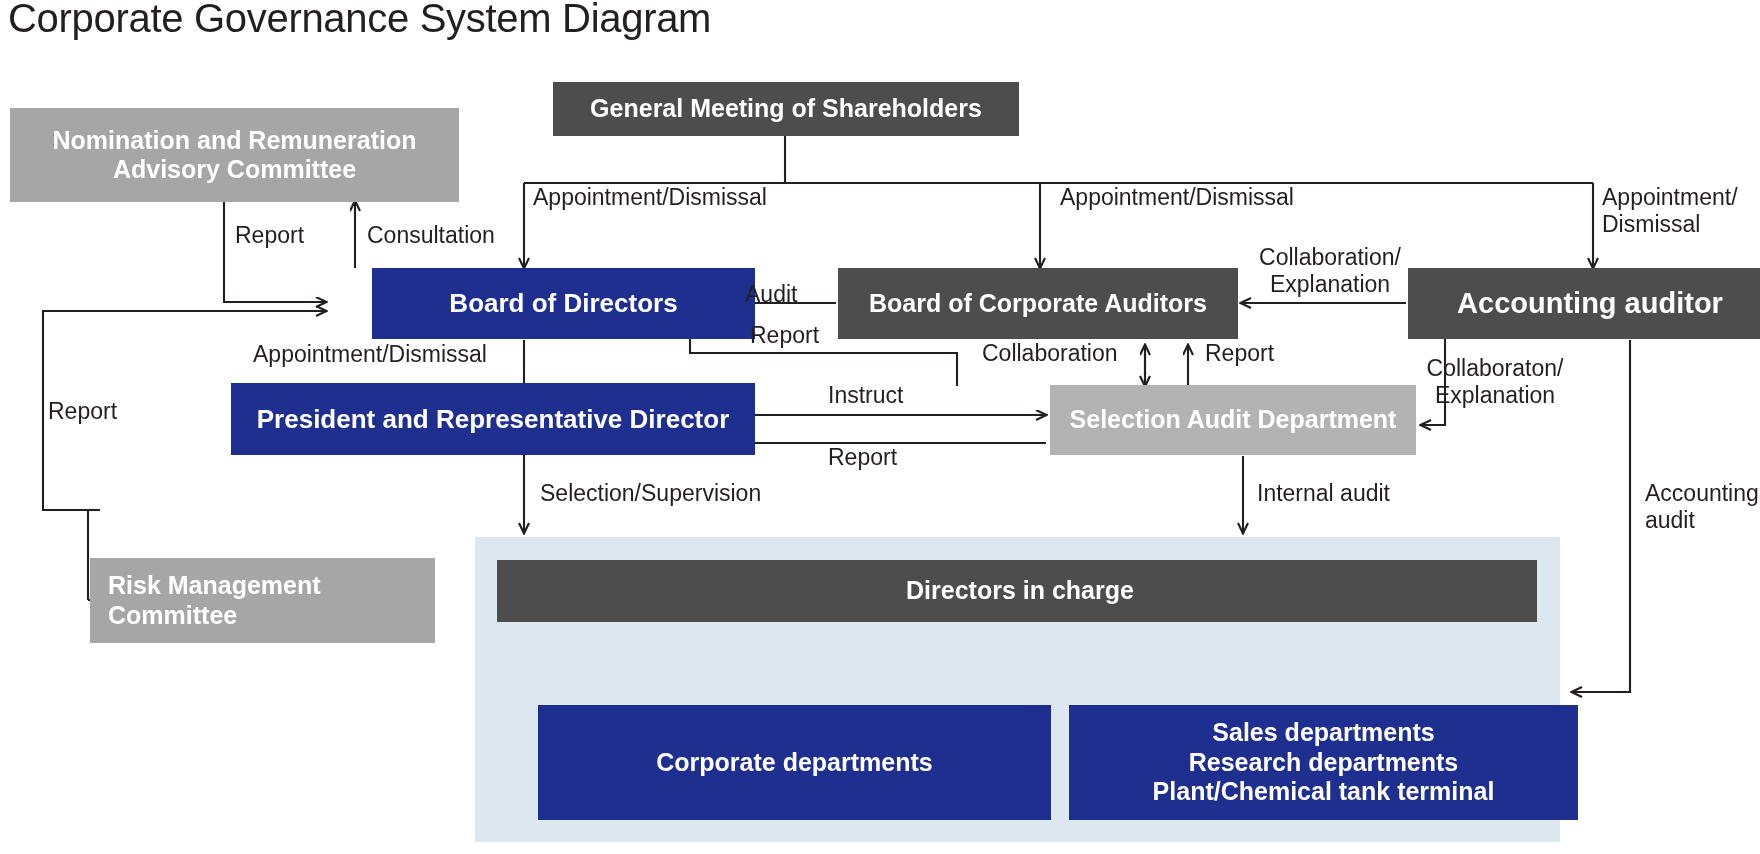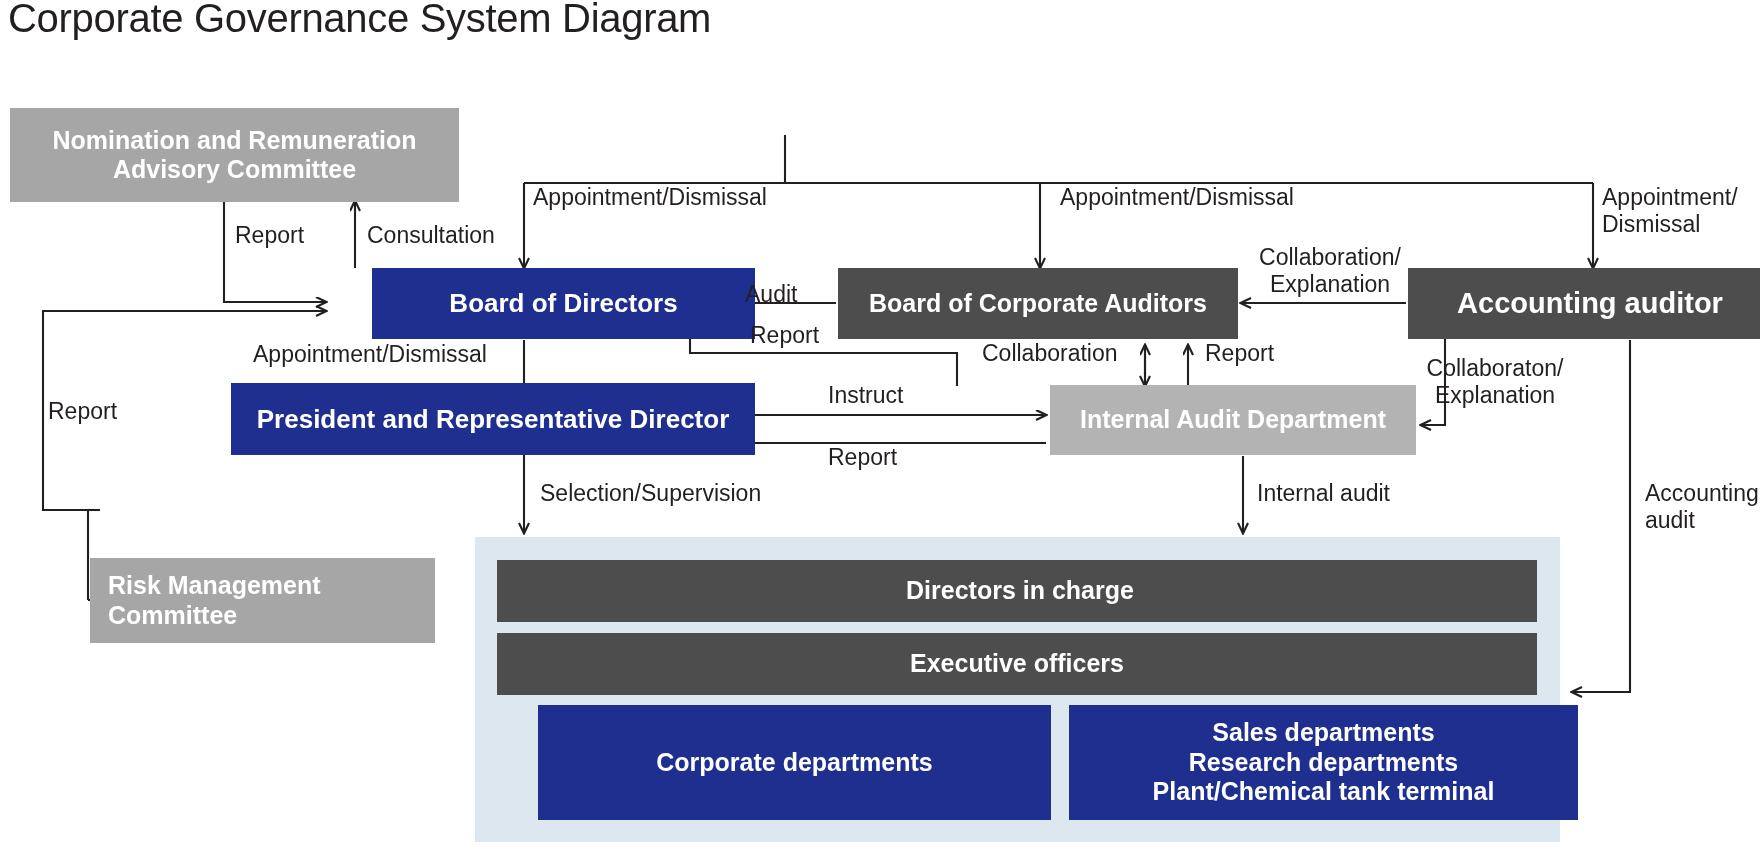--- a/index.html
+++ b/index.html
@@ -128,20 +128,23 @@
 
       <path d="M524,455 L524,533" marker-end="url(#ah)"></path>
 
       <path d="M1243,456 L1243,533" marker-end="url(#ah)"></path>
 
       <path d="M1630,340 L1630,692 L1572,692" marker-end="url(#ah)"></path>
 
     </g>
   </svg>
 
+  <div class="node n-dark" style="left:553px; top:82px; width:466px; height:54px; font-size:25px;">
+    <span>General Meeting of Shareholders</span>
+  </div>
 
   <div class="node n-grey" style="left:10px; top:108px; width:449px; height:94px; font-size:25px; white-space:pre-line;">
     <span>Nomination and Remuneration
 Advisory Committee</span>
   </div>
 
   <div class="node n-blue" style="left:331px; top:268px; width:383px; height:71px; font-size:26px;">
     <span>Board of Directors</span>
   </div>
 
@@ -151,39 +154,36 @@
 
   <div class="node n-dark" style="left:1408px; top:268px; width:364px; height:71px; font-size:29px;">
     <span>Accounting auditor</span>
   </div>
 
   <div class="node n-blue" style="left:190px; top:383px; width:524px; height:72px; font-size:26px;">
     <span>President and Representative Director</span>
   </div>
 
   <div class="node n-grey2" style="left:1050px; top:385px; width:366px; height:70px; font-size:25px;">
-    <span>Internal Audit Department</span>
+    <span>Selection Audit Department</span>
   </div>
 
 
   <div class="node n-grey n-left" style="left:90px; top:558px; width:345px; height:85px; font-size:25px; white-space:pre-line;">
     <span>Risk Management
 Committee</span>
   </div>
 
   <div class="panel" style="left:475px; top:537px; width:1085px; height:305px;">
   </div>
 
   <div class="node n-dark" style="left:497px; top:560px; width:1040px; height:62px; font-size:25px;padding-left:12px;">
     <span>Directors in charge</span>
   </div>
 
-  <div class="node n-dark" style="left:497px; top:633px; width:1040px; height:62px; font-size:25px;">
-    <span>Executive officers</span>
-  </div>
 
   <div class="node n-blue" style="left:497px; top:705px; width:513px; height:115px; font-size:25px;">
     <span>Corporate departments</span>
   </div>
 
   <div class="node n-blue" style="left:1028px; top:705px; width:509px; height:115px; font-size:25px; white-space:pre-line;">
     <span>Sales departments
 Research departments
 Plant/Chemical tank terminal</span>
   </div>

